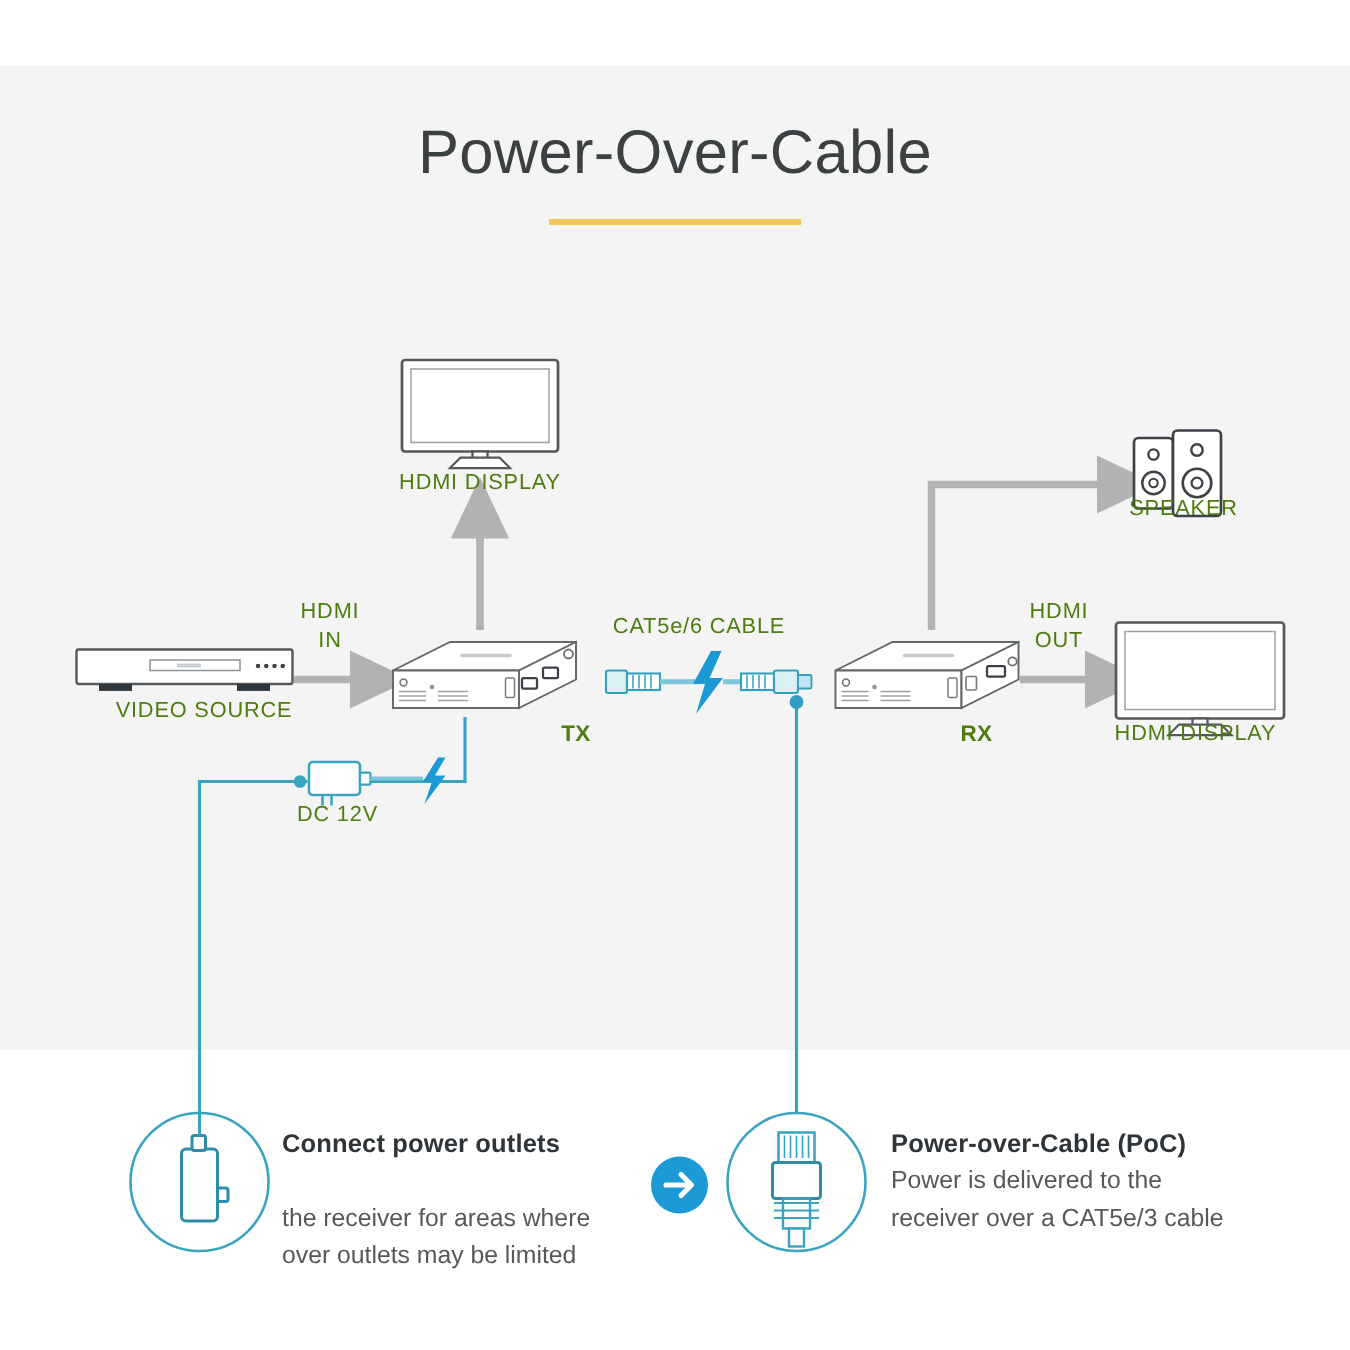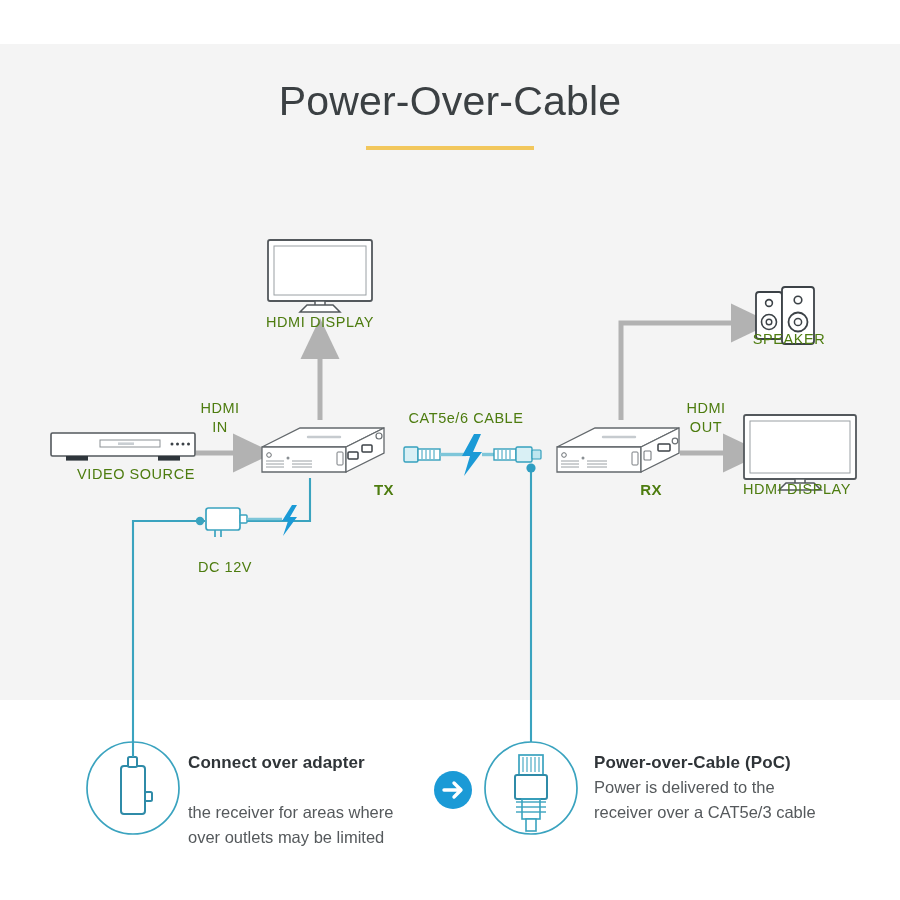--- a/index.html
+++ b/index.html
@@ -300,24 +300,24 @@
 
   <div class="lbl ctr" style="left:706px; top:400px;">HDMI</div>
   <div class="lbl ctr" style="left:706px; top:419px;text-align:right;">OUT</div>
 
   <div class="lbl ctr" style="left:320px; top:314px;">HDMI DISPLAY</div>
 
   <div class="lbl ctr" style="left:789px; top:331px;">SPEAKER</div>
 
   <div class="lbl ctr" style="left:797px; top:481px;">HDMI DISPLAY</div>
 
-  <div class="lbl ctr" style="left:225px; top:559px;">DC 12V</div>
+  <div class="lbl ctr" style="left:225px; top:535px;">DC 12V</div>
 
   <div class="cap" style="left:188px; top:750px;">
-    <b>Connect over adapter</b>
+    <b>Connect power outlets</b>
     <br>
     <span>the receiver for areas where</span><br>
     <span>over outlets may be limited</span>
   </div>
 
   <div class="cap" style="left:594px; top:750px; width:272px;">
     <b>Power-over-Cable (PoC)</b>
     <span>Power is delivered to the</span><br>
     <span>receiver over a CAT5e/3 cable</span>
   </div>

